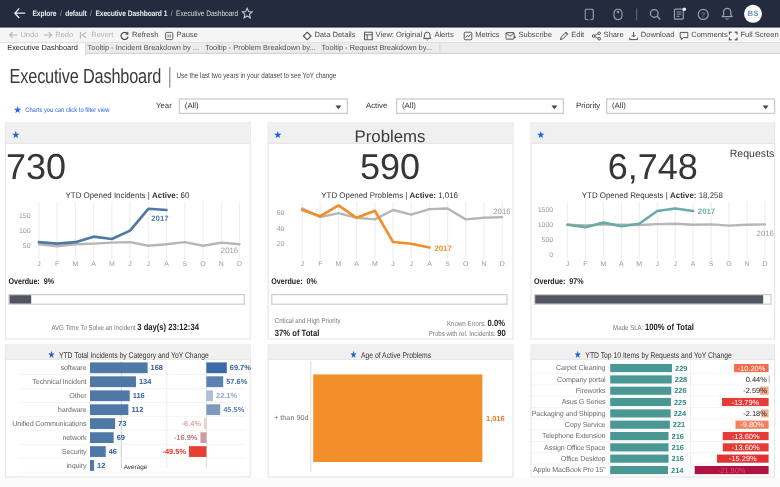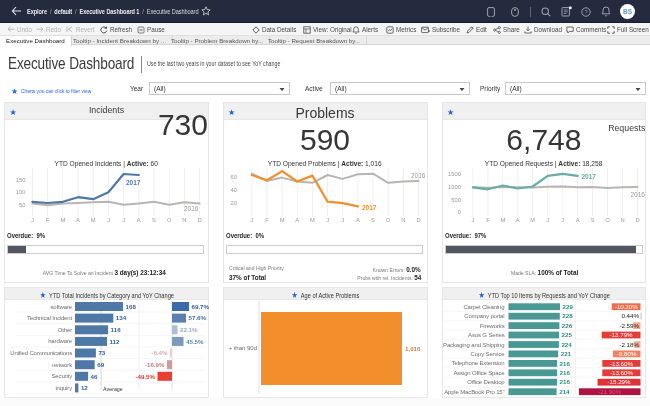--- a/index.html
+++ b/index.html
@@ -125,22 +125,21 @@
         <path d="M0.5 1 L3 4 L5.5 1 Z" fill="#444"></path>
       </svg></div>
 <div class="abs tt" style="left:480px;top:40px;font-size:6.5px;color:#333">Priority</div>
 <div class="abs" style="left:505px;top:37px;width:141px;height:13px;background:#fff;border:1px solid #c9c9c9;font-size:6.5px;color:#333;line-height:11px;padding-left:4px">(All)<svg class="abs" style="right:4px;top:4px" width="6" height="5" viewBox="0 0 6 5">
         <path d="M0.5 1 L3 4 L5.5 1 Z" fill="#444"></path>
       </svg></div>
 </div>
 <div class="abs" style="left:4px;top:101.5px;width:205px;height:181.5px;background:#fff;border:1px solid #e7e7e7">
 <div class="abs" style="left:0;top:0;width:203px;height:17px;background:#f0f0f0;border-bottom:1px solid #e7e7e7"></div>
 <div class="abs" style="left:4.5px;top:5px;font-size:8px;color:#1c5fe0">★</div>
-<div class="abs" style="left:0;top:2.5px;width:203px;text-align:center;font-size:8.8px;color:#3a3a3a;font-weight:500">Incidents</div>
-<div class="abs" style="left:0;top:8px;width:203px;text-align:right;font-size:30px;line-height:28px;color:#363636">730</div>
+<div class="abs" style="left:0;top:23px;width:203px;text-align:left;font-size:30px;line-height:28px;color:#363636">730</div>
 <div class="abs tt" style="left:0;top:57px;width:203px;text-align:center;font-size:6.8px;color:#333"><span class="sxc" style="transform:scaleX(0.97)">YTD Opened Incidents | <b>Active:</b> 60</span></div>
 </div>
 <div class="abs" style="left:222.5px;top:101.5px;width:205px;height:181.5px;background:#fff;border:1px solid #e7e7e7">
 <div class="abs" style="left:0;top:0;width:203px;height:17px;background:#f0f0f0;border-bottom:1px solid #e7e7e7"></div>
 <div class="abs" style="left:4.5px;top:5px;font-size:8px;color:#1c5fe0">★</div>
 <div class="abs" style="left:0;top:2.5px;width:203px;text-align:center;font-size:14px;color:#3a3a3a;font-weight:500">Problems</div>
 <div class="abs" style="left:0;top:23.5px;width:203px;text-align:center;font-size:30px;line-height:28px;color:#363636">590</div>
 <div class="abs tt" style="left:0;top:57px;width:203px;text-align:center;font-size:6.8px;color:#333"><span class="sxc" style="transform:scaleX(0.97)">YTD Opened Problems | <b>Active:</b> 1,016</span></div>
 </div>
 <div class="abs" style="left:441.5px;top:101.5px;width:204.8px;height:181.5px;background:#fff;border:1px solid #e7e7e7">
@@ -259,21 +258,21 @@
     <div style="width:0%;height:100%;background:#515660"></div>
   </div>
 <div class="abs tt" style="left:445px;top:231.5px;font-size:7px;color:#222;font-weight:600"><span class="sxl" style="transform:scaleX(0.85)">Overdue:&nbsp; <span style="font-weight:700">97%</span></span></div>
 <div class="abs" style="left:445px;top:245px;width:198px;height:9px;background:#fff;border:1px solid #ccc">
     <div style="width:97%;height:100%;background:#515660"></div>
   </div>
 <div class="abs tt" style="left:1px;top:268px;width:206px;text-align:center;font-size:6px;color:#777"><span class="sxc" style="transform:scaleX(0.85)">AVG Time To Solve an Incident <span style="font-size:7.5px;color:#222;font-weight:bold">3 day(s) 23:12:34</span></span></div>
 <div class="abs tt" style="left:229px;top:264.5px;font-size:6px;color:#777"><span class="sxl" style="transform:scaleX(0.85)">Critical and High Priority</span></div>
 <div class="abs tt" style="left:229px;top:272.5px;font-size:7.5px;color:#222;font-weight:bold"><span class="sxl" style="transform:scaleX(0.85)">37% of Total</span></div>
 <div class="abs tt" style="left:300px;top:264.5px;font-size:6px;color:#777;text-align:right;width:121px"><span class="sxc" style="transform:scaleX(0.85);transform-origin:100% 50%">Known Errors: <span style="font-size:7.5px;color:#222;font-weight:bold">0.0%</span></span></div>
-<div class="abs tt" style="left:300px;top:272.5px;font-size:6px;color:#777;text-align:right;width:121px"><span class="sxc" style="transform:scaleX(0.85);transform-origin:100% 50%">Probs with rel. Incidents: <span style="font-size:7.5px;color:#222;font-weight:bold">54</span></span></div>
+<div class="abs tt" style="left:300px;top:272.5px;font-size:6px;color:#777;text-align:right;width:121px"><span class="sxc" style="transform:scaleX(0.85);transform-origin:100% 50%">Probs with rel. Incidents: <span style="font-size:7.5px;color:#222;font-weight:bold">90</span></span></div>
 <div class="abs tt" style="left:438px;top:268px;width:213px;text-align:center;font-size:6px;color:#777"><span class="sxc" style="transform:scaleX(0.85)">Made SLA: <span style="font-size:7.5px;color:#222;font-weight:bold">100% of Total</span></span></div>
 <div class="abs" style="left:4px;top:287px;width:205px;height:110.5px;background:#fff;border:1px solid #e7e7e7">
 <div class="abs" style="left:0;top:0;width:203px;height:12px;background:#f0f0f0;border-bottom:1px solid #e7e7e7"></div>
 <div class="abs tt" style="left:0;top:1.5px;width:203px;text-align:center;font-size:6.9px;color:#333;font-weight:500"><span class="sxc" style="transform:scaleX(0.82)"><span style="color:#1c5fe0;font-size:8.5px;font-weight:400">★</span>&nbsp;&nbsp;YTD Total Incidents by Category and YoY Change</span></div>
 </div>
 <div class="abs" style="left:222.5px;top:287px;width:205px;height:110.5px;background:#fff;border:1px solid #e7e7e7">
 <div class="abs" style="left:0;top:0;width:203px;height:12px;background:#f0f0f0;border-bottom:1px solid #e7e7e7"></div>
 <div class="abs tt" style="left:0;top:1.5px;width:203px;text-align:center;font-size:6.9px;color:#333;font-weight:500"><span class="sxc" style="transform:scaleX(0.82)"><span style="color:#1c5fe0;font-size:8.5px;font-weight:400">★</span>&nbsp;&nbsp;Age of Active Problems</span></div>
 </div>
 <div class="abs" style="left:441.5px;top:287px;width:204.8px;height:110.5px;background:#fff;border:1px solid #e7e7e7">

